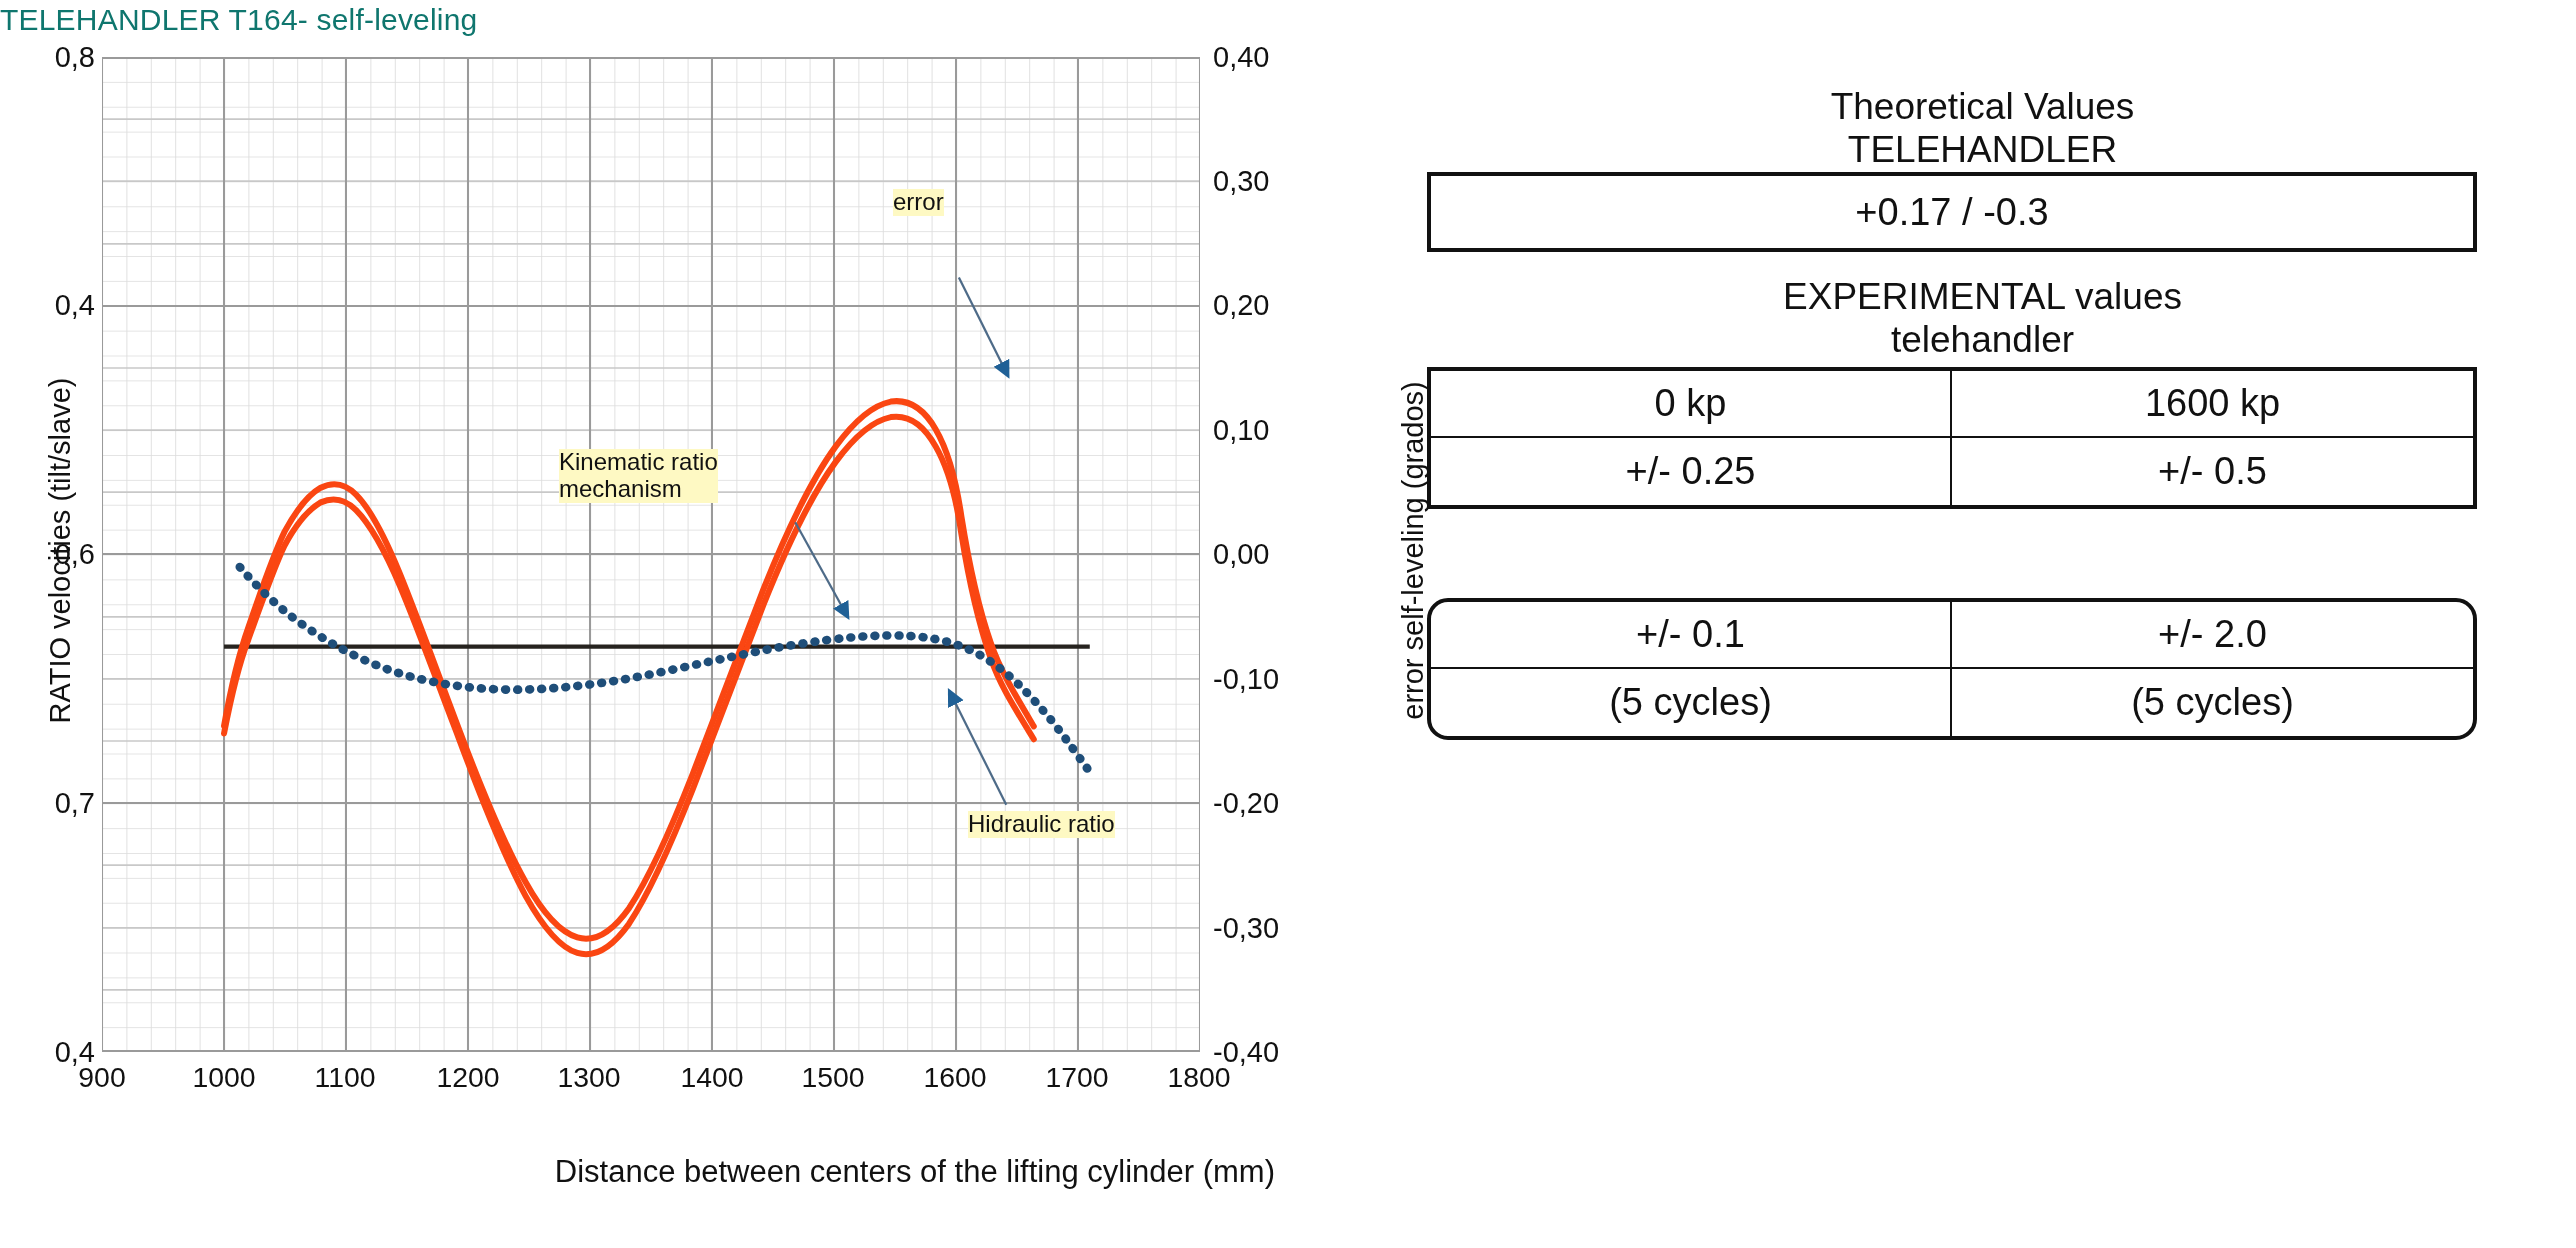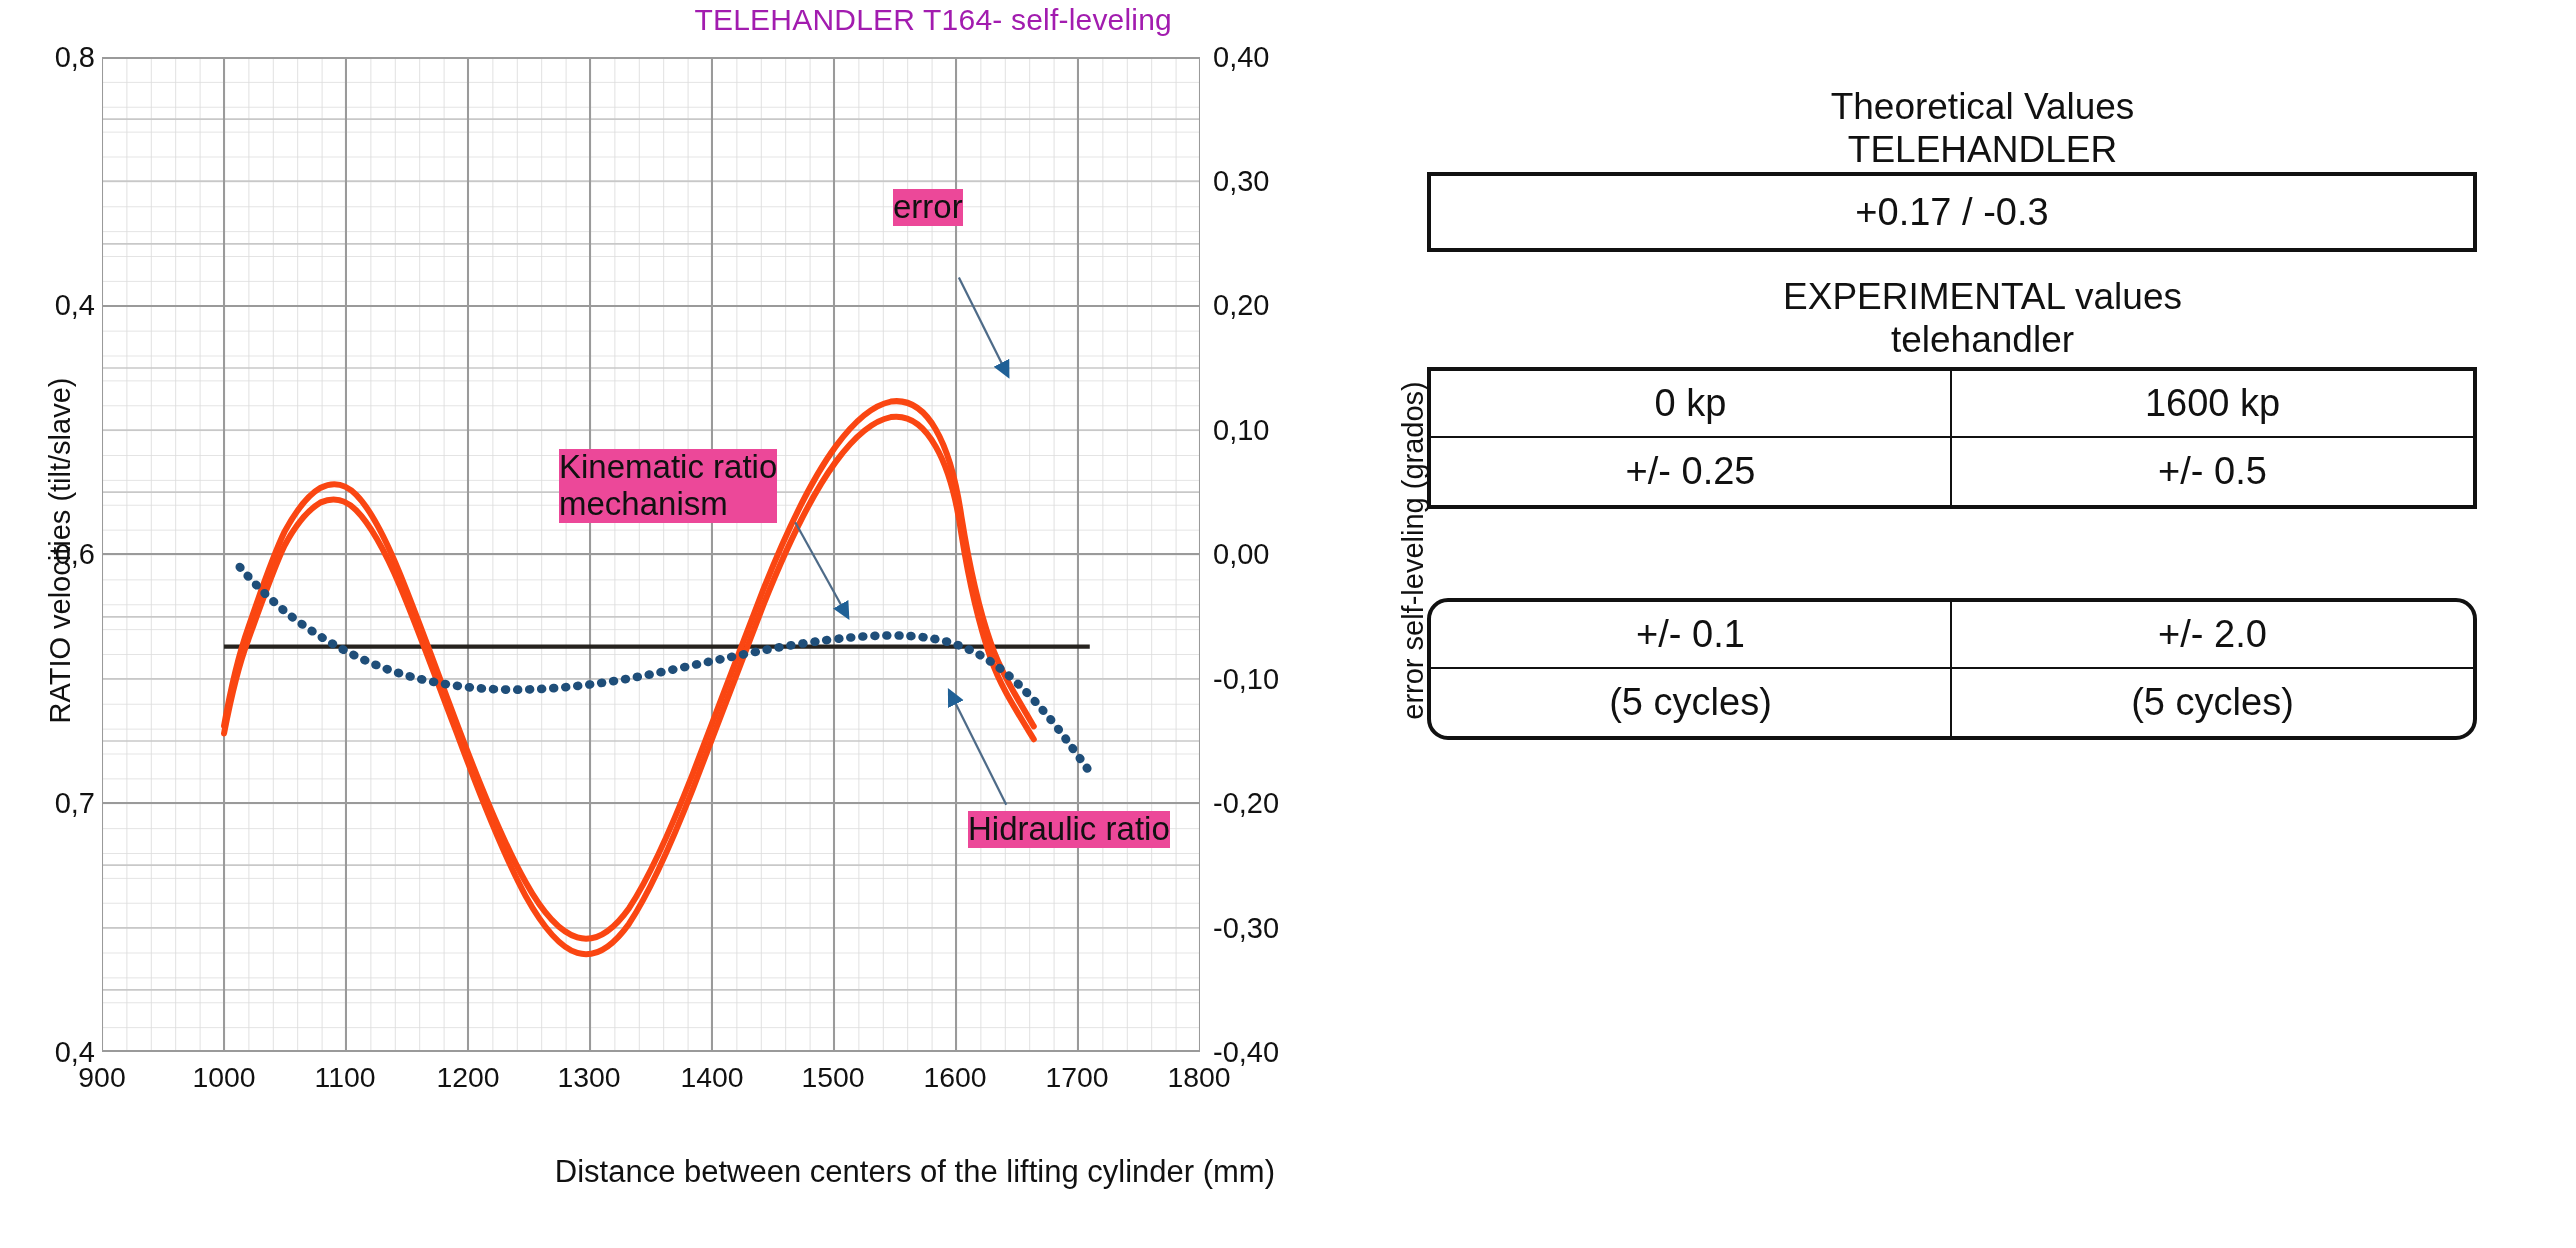--- a/index.html
+++ b/index.html
@@ -7,22 +7,22 @@
     width:2576px;height:1248px;background:#ffffff;
     font-family:"Liberation Sans", sans-serif;
     overflow:hidden;position:relative;
   }
   .root{position:absolute;inset:0;display:flex;}
 
   
   .chart-pane{position:relative;width:1396px;height:1248px;flex:0 0 1396px;}
 
   .chart-title{
-    position:absolute;left:0;top:3.4px;width:1172px;text-align:right;
-    font-size:30px;color:#a21caf;letter-spacing:0.2px;
+    position:absolute;left:0;top:3.4px;width:1172px;text-align:left;
+    font-size:30px;color:#0f766e;letter-spacing:0.2px;
   }
 
   .plot-wrap{position:absolute;left:102px;top:57px;width:1098px;height:995px;}
   .plot-svg{display:block;width:1098px;height:995px;}
   .ytick-l{position:absolute;transform:translateY(-50%);font-size:29px;color:#111;text-align:right;width:83px;}
   .ytick-r{position:absolute;transform:translateY(-50%);font-size:29px;color:#111;text-align:left;width:121px;}
   .xtick{position:absolute;transform:translateX(-50%);font-size:28.4px;color:#111;top:1061px;}
 
   .axis-title-left{
     position:absolute;left:-215px;top:534px;width:551px;
@@ -32,21 +32,21 @@
   .axis-title-right{
     position:absolute;left:1129px;top:534px;width:569px;
     transform:rotate(-90deg);transform-origin:center center;
     font-size:29px;color:#111;text-align:center;
   }
   .axis-title-x{
     position:absolute;left:69px;top:1154px;width:1206px;text-align:right;
     font-size:31px;color:#111;
   }
 
-  .annot{position:absolute;font-size:33px;color:#111;background:#ec4899;line-height:1.12;white-space:pre;}
+  .annot{position:absolute;font-size:24px;color:#111;background:#fef9c3;line-height:1.12;white-space:pre;}
 
   
   .tables-pane{position:relative;flex:1 1 auto;height:1060px;}
   .tbl-head{
     text-align:center;font-size:37px;color:#111;line-height:1.16;white-space:pre-line;
   }
   .box-single{
     border:4.3px solid #111;background:#fff;
     display:flex;align-items:center;justify-content:center;
     font-size:38px;color:#111;height:72px;

